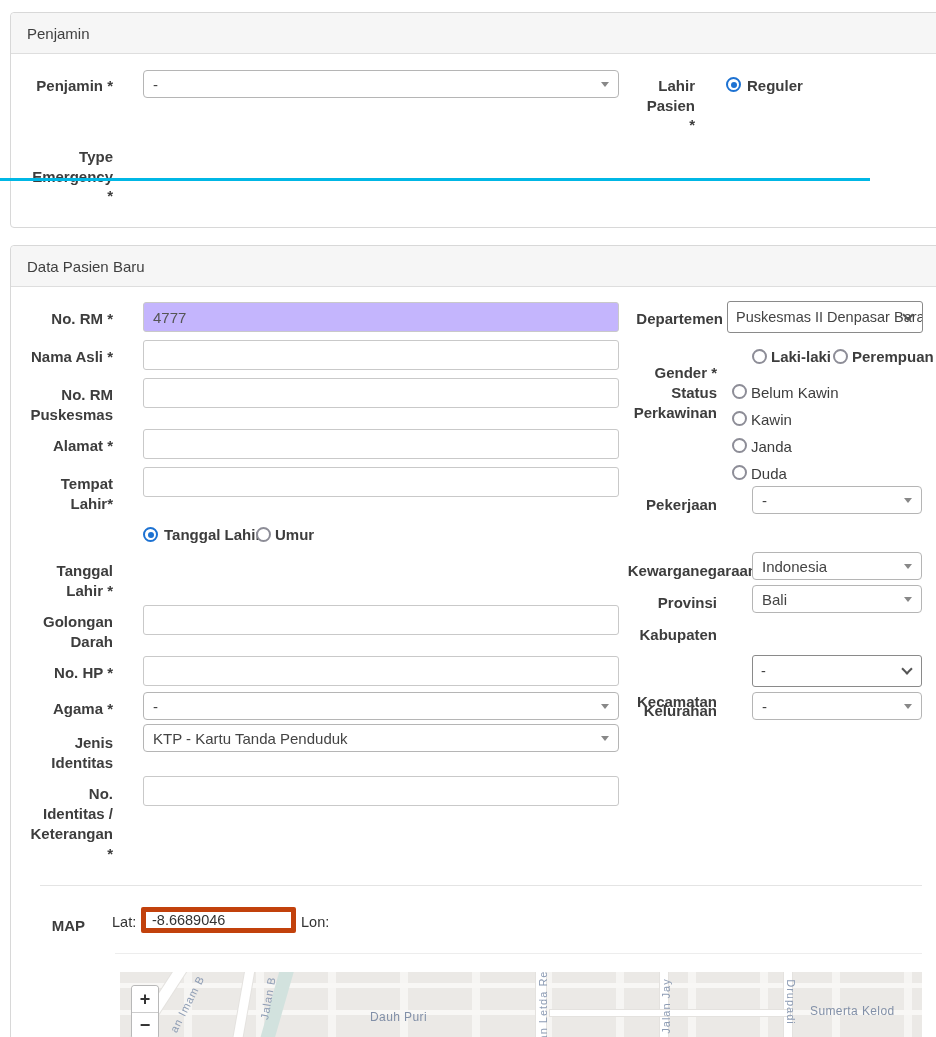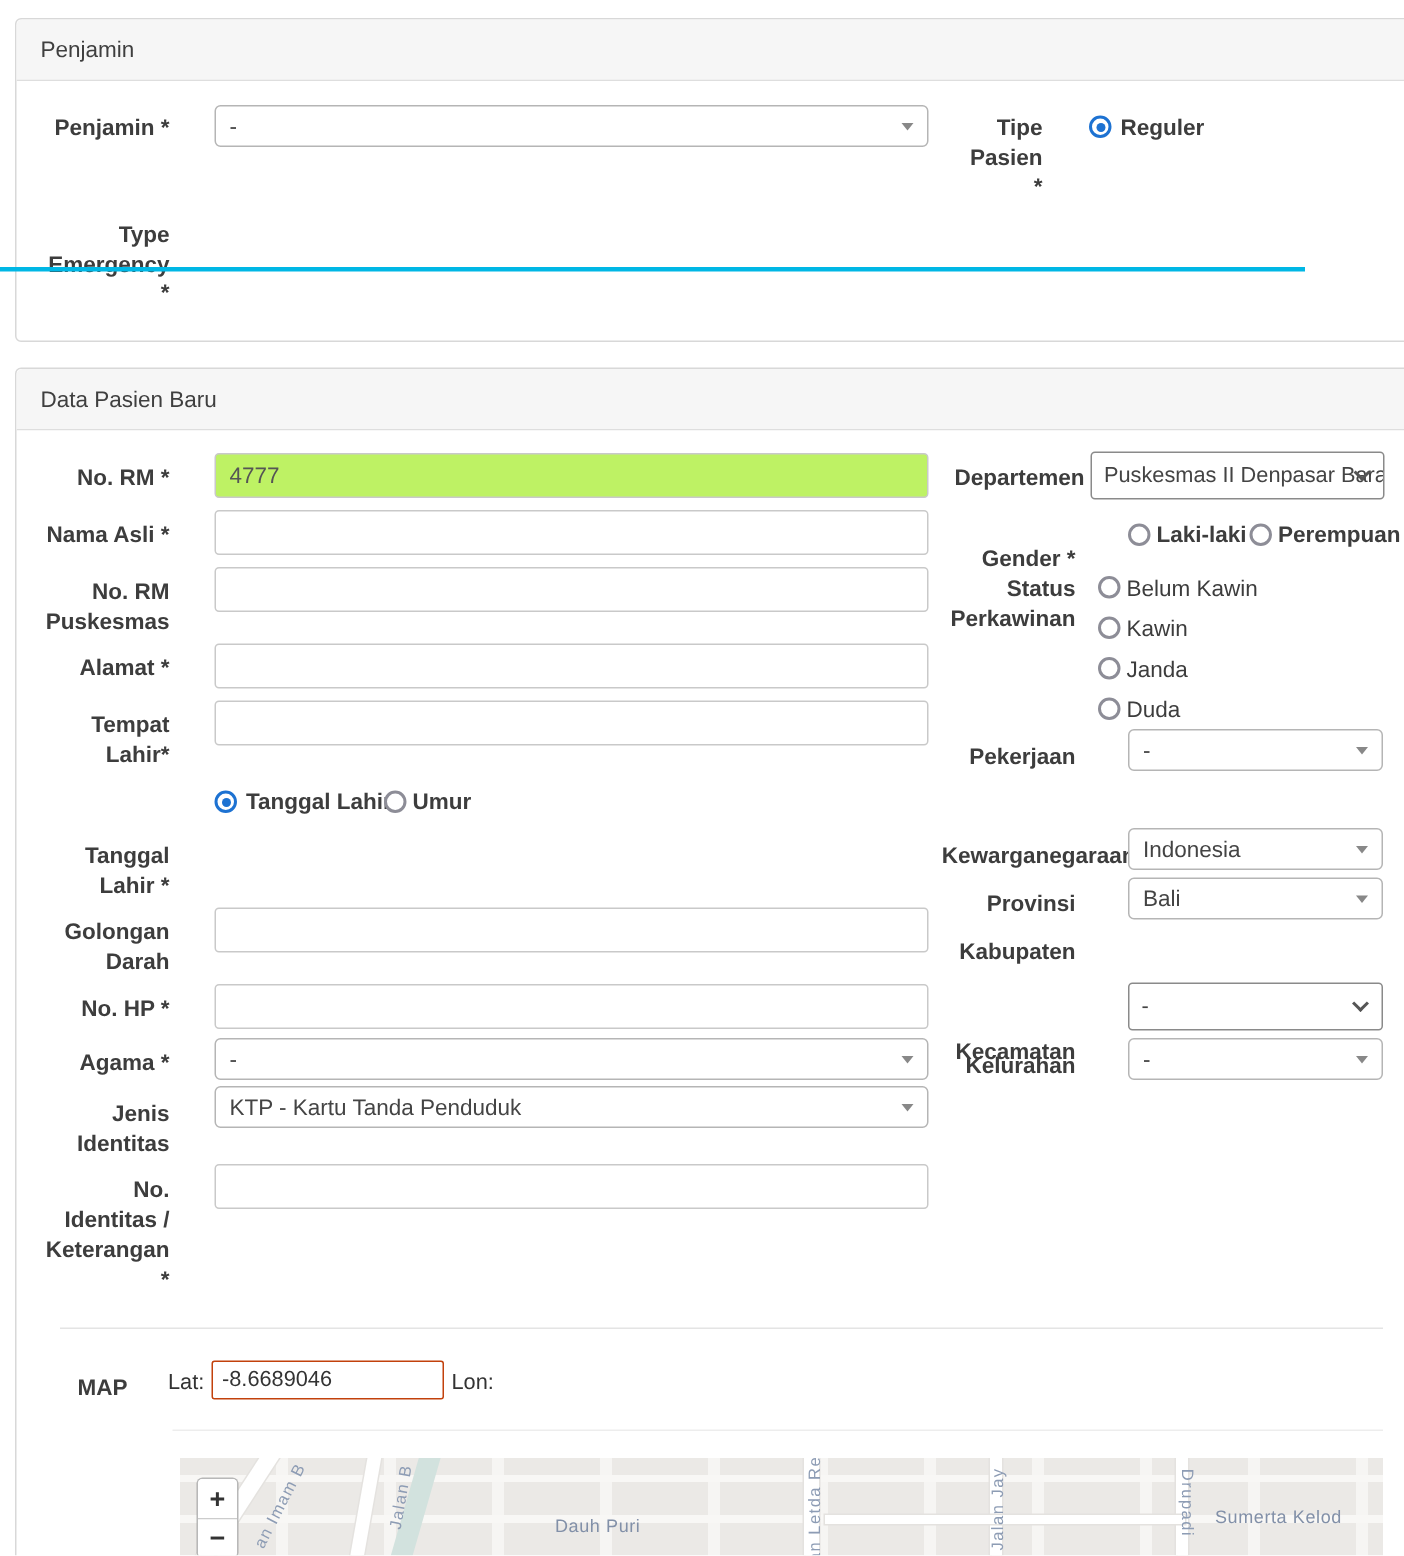--- a/index.html
+++ b/index.html
@@ -5,22 +5,22 @@
   html,body{margin:0;padding:0;background:#fff;}
   .page{position:relative;width:936px;height:1037px;overflow:hidden;background:#fff;
         font-family:"Liberation Sans",sans-serif;}
   .panel{position:absolute;background:#fff;border:1px solid #d8d8d8;border-radius:4px;box-sizing:border-box;}
   .panel-hd{height:40px;background:#f6f6f6;border-bottom:1px solid #dedede;border-radius:4px 4px 0 0;
             display:flex;align-items:center;padding-left:16px;color:#3f3f3f;font-size:15px;}
   .lbl{position:absolute;font-weight:bold;font-size:15px;color:#3d3d3d;text-align:right;line-height:20px;}
   .lh195{line-height:19.5px;}
   .inp{position:absolute;border:1px solid #c9c9c9;border-radius:3px;background:#fff;
        font:15px "Liberation Sans",sans-serif;color:#555;padding:0 9px;box-sizing:border-box;height:30px;outline:none;}
-  .inp:disabled{background:#bef264;color:#555;}
-  .inp-sm{height:26px;padding:0 6px;font-size:14.5px;color:#333;border:1px solid #c2410c;border-radius:2px;}
+  .inp:disabled{background:#c4b5fd;color:#555;}
+  .inp-sm{height:26px;padding:0 6px;font-size:14.5px;color:#333;border:5px solid #c2410c;border-radius:2px;}
   .s2{position:absolute;border:1px solid #b5b5b5;border-radius:4px;background:#fff;height:28px;
       display:flex;align-items:center;padding:0 22px 0 9px;box-sizing:border-box;font-size:15px;color:#444;
       cursor:pointer;z-index:2;white-space:nowrap;overflow:hidden;}
   .s2 .arrow{position:absolute;right:9px;top:50%;margin-top:-2px;width:0;height:0;
       border-left:4px solid transparent;border-right:4px solid transparent;border-top:5px solid #888;}
   .ns{position:absolute;border:1px solid #8a8a8a;border-radius:3px;background:#fff;height:32px;
       display:flex;align-items:center;padding:0 24px 0 8px;box-sizing:border-box;font-size:14.5px;color:#444;
       cursor:pointer;z-index:2;white-space:nowrap;overflow:hidden;}
   .ns .chev{position:absolute;right:10px;top:50%;width:8px;height:8px;margin-top:-6px;box-sizing:border-box;
       border-right:2px solid #555;border-bottom:2px solid #555;transform:rotate(45deg);}
@@ -60,21 +60,21 @@
     </div>
   </section>
 
   <div class="lbl" style="left:18px;top:76px;width:95px;">Penjamin *</div>
   <div class="s2" style="left:143px;top:70px;width:476px;">
     <span>-</span>
     <span class="arrow"></span>
   </div>
 
   <div class="lbl lh195" style="left:615px;top:76px;width:80px;">
-    <div>Tipe</div>
+    <div>Lahir</div>
     <div>Pasien</div>
     <div>*</div>
   </div>
   <span class="rad on" style="left:726px;top:77px;"></span>
   <span class="radlab b" style="left:747px;top:76px;">Reguler</span>
 
   <div class="lbl lh195" style="left:18px;top:147px;width:95px;">
     <div>Type</div>
     <div>Emergency</div>
     <div>*</div>

